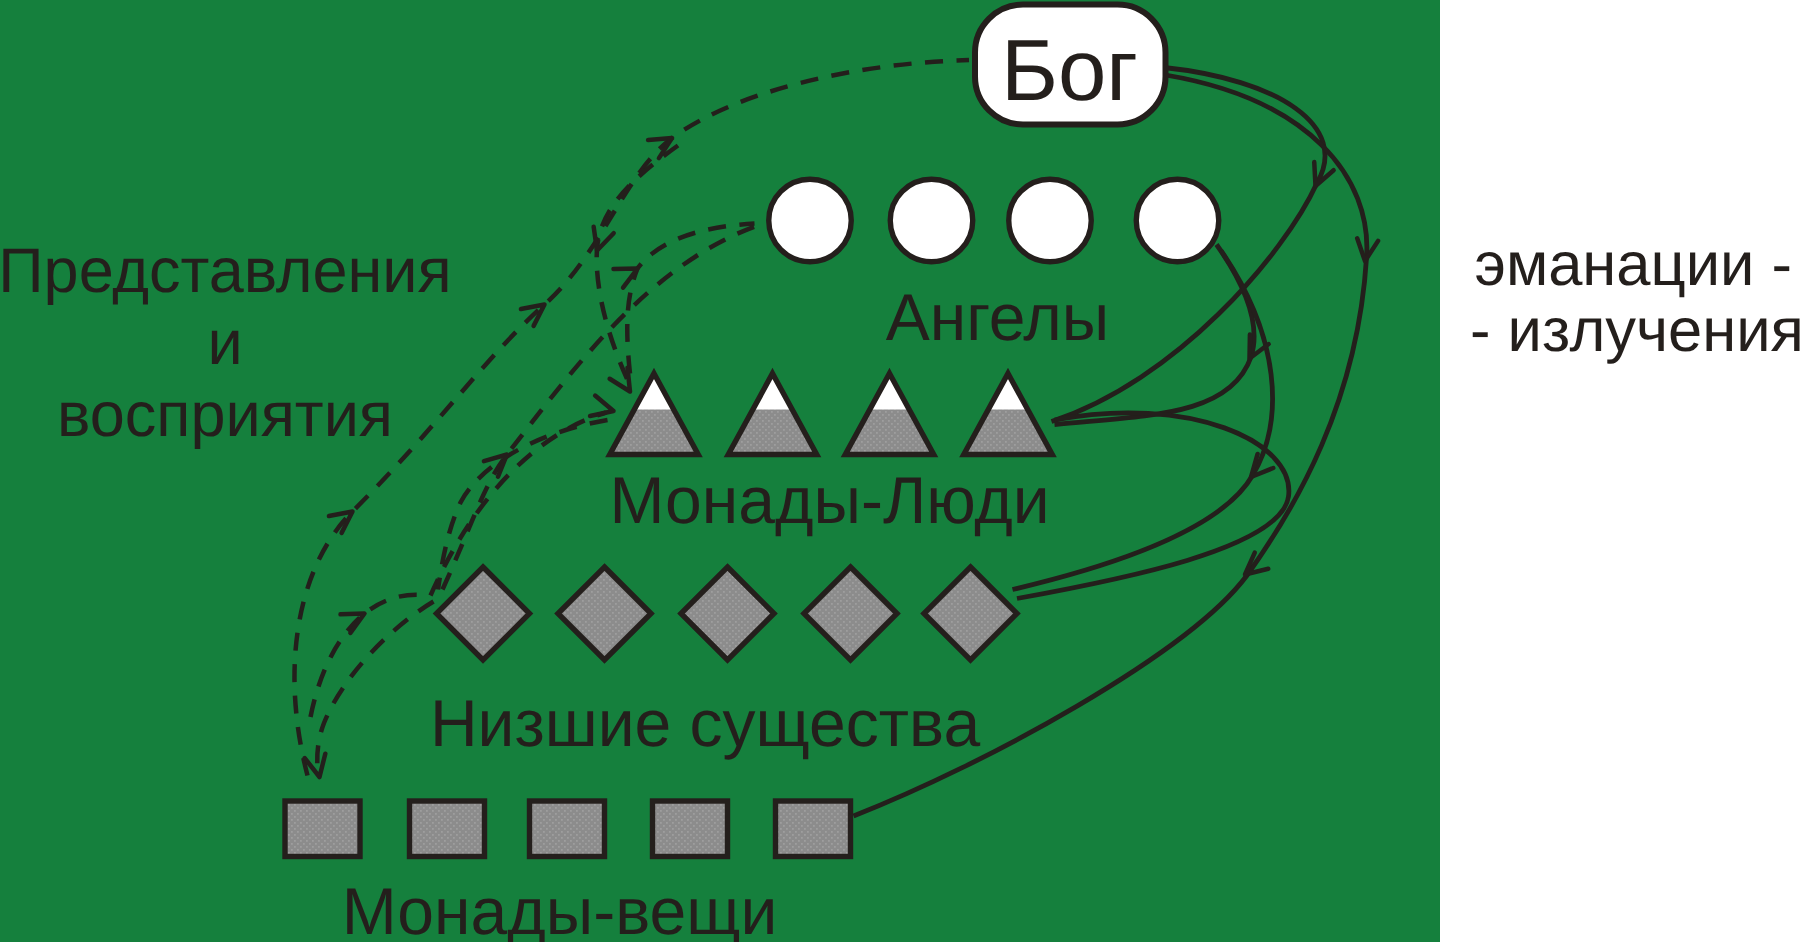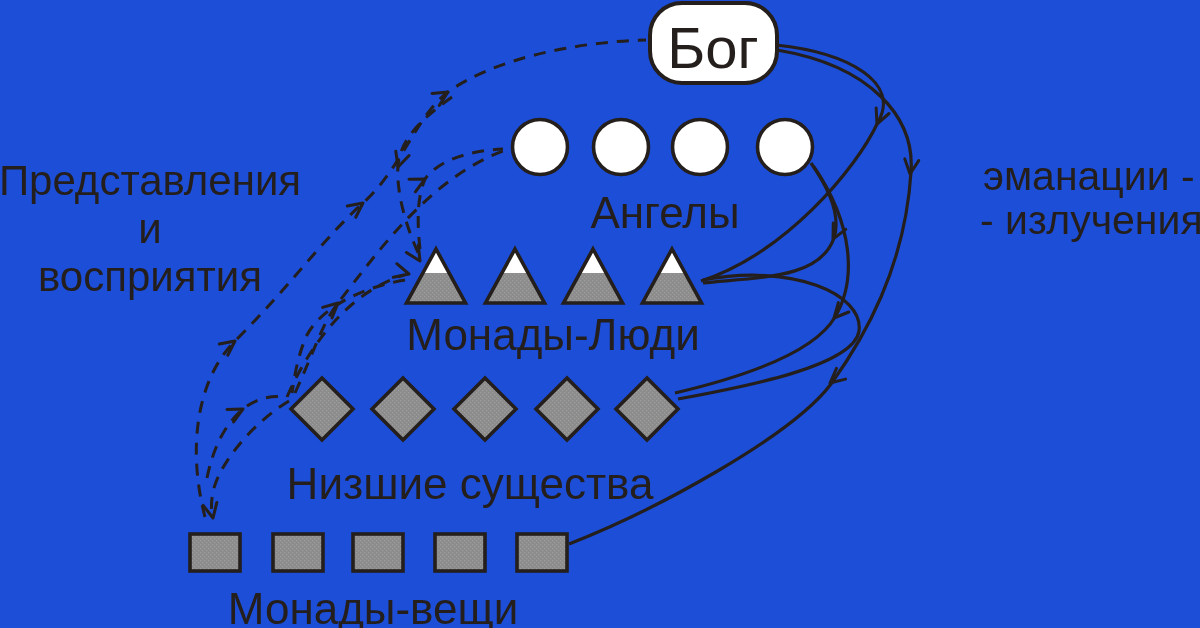--- a/index.html
+++ b/index.html
@@ -2,21 +2,21 @@
 <html><head>
 <meta charset="utf-8">
 <style>
   html, body {
     margin: 0; padding: 0;
     background: #ffffff;
     width: 1200px; height: 628px;
     overflow: hidden;
     font-family: "Liberation Sans", sans-serif;
   }
-  #stage { position: relative; width: 1200px; height: 628px; background: #1d4ed8; }
+  #stage { position: relative; width: 960px; height: 628px; background: #15803d; }
   svg { display: block; }
   text {
     font-family: "Liberation Sans", sans-serif;
     fill: #241f1c;
   }
   .edge-solid  { fill: none; stroke: #241f1c; stroke-width: 3.2; }
   .edge-dashed { fill: none; stroke: #241f1c; stroke-width: 3;   stroke-dasharray: 12 9; }
   .arrowhead   { fill: none; stroke: #241f1c; stroke-width: 3;   stroke-linecap: round; stroke-linejoin: round; }
 </style>
 </head>

